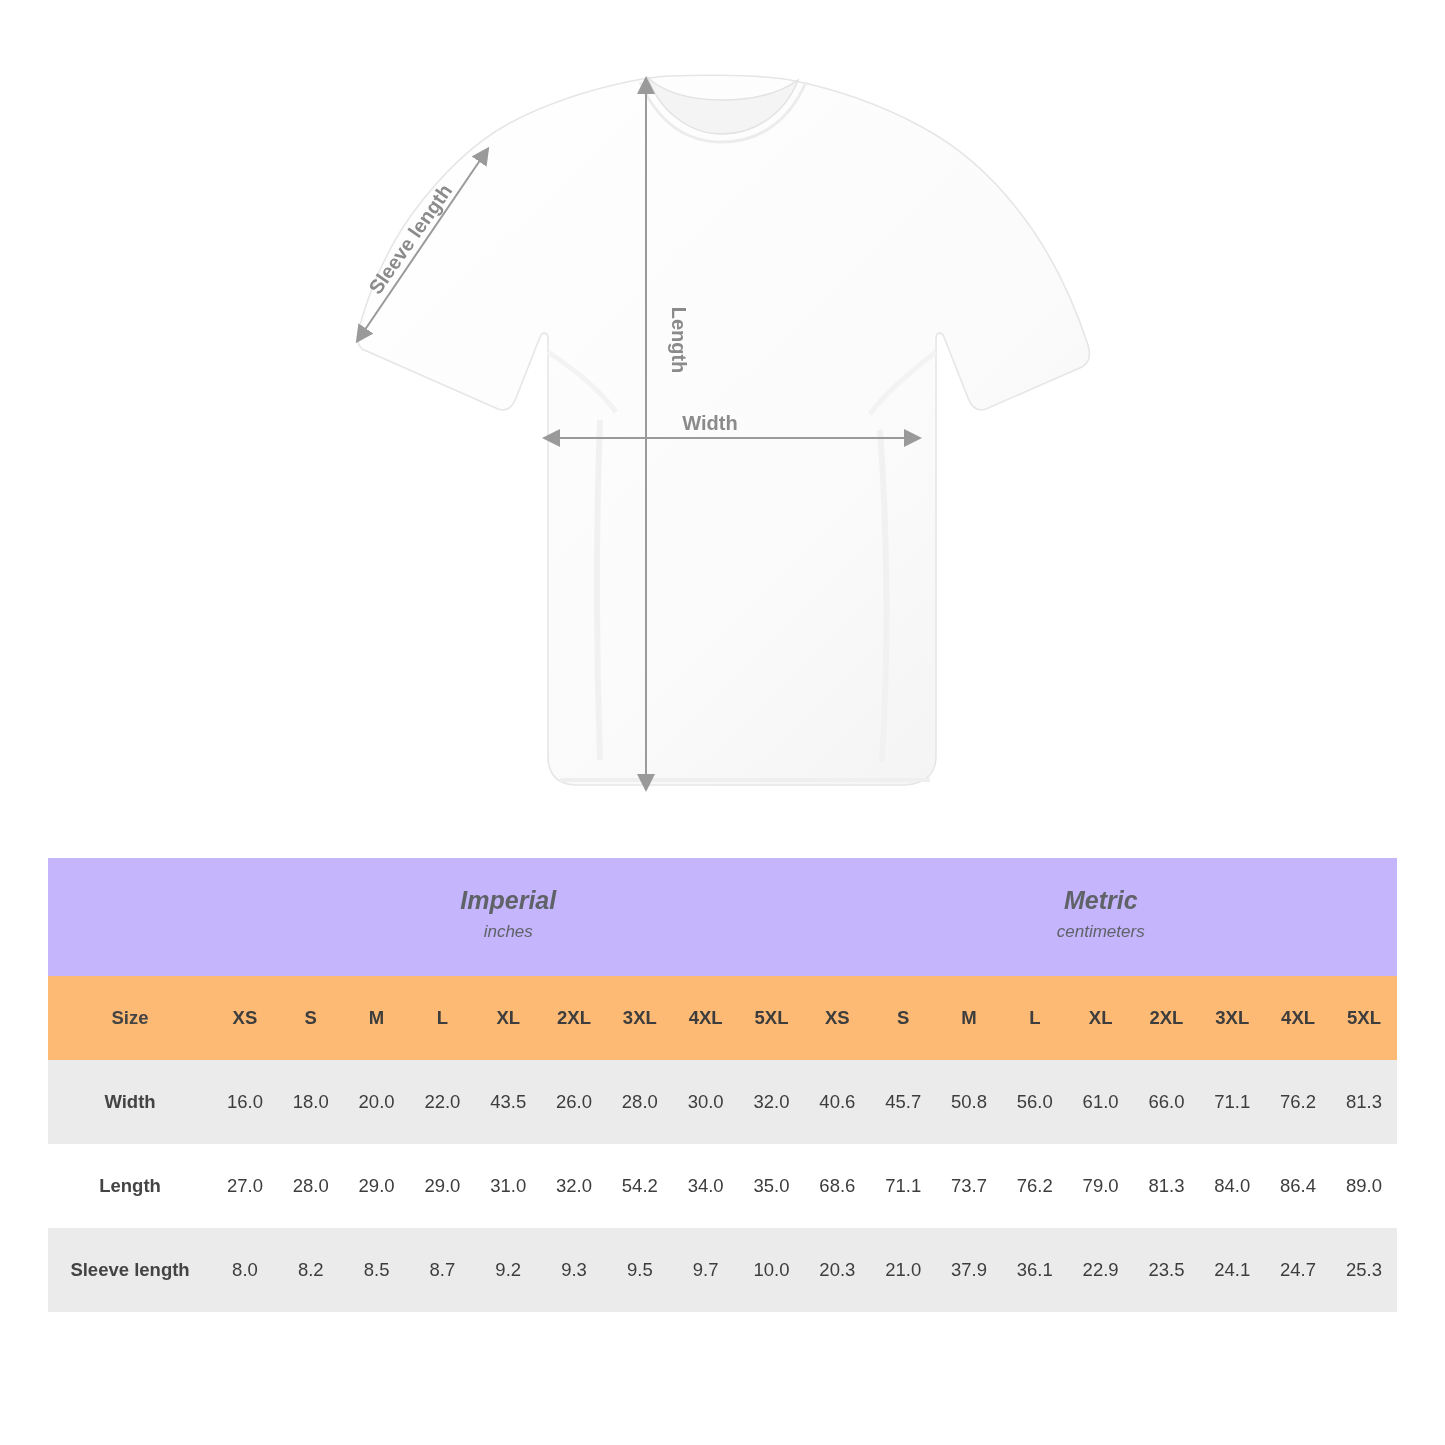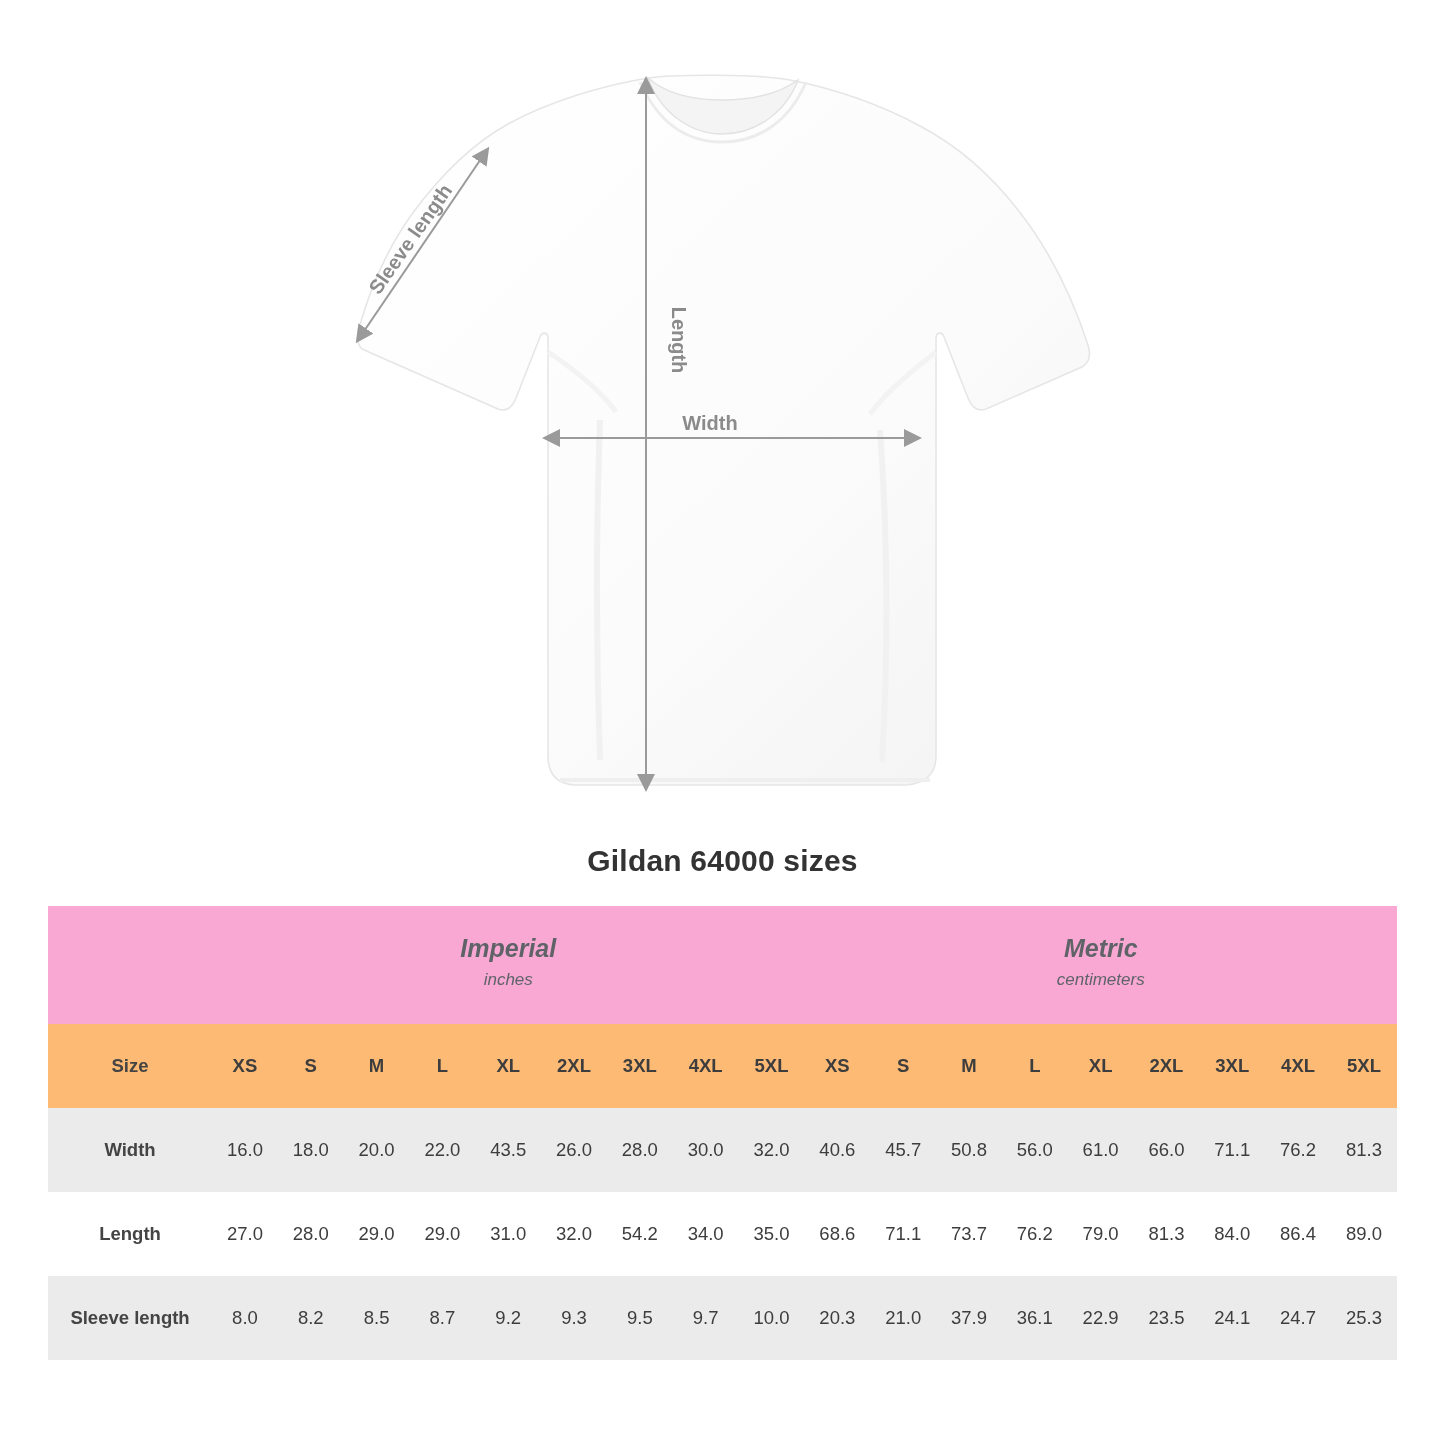--- a/index.html
+++ b/index.html
@@ -59,21 +59,21 @@
     width: 1349px;
     table-layout: fixed;
   }
   table.size-table td,
   table.size-table th {
     padding: 0;
     text-align: center;
     vertical-align: middle;
   }
   .unitrow td {
-    background: #f9a8d4;
+    background: #c4b5fd;
     height: 118px;
   }
   .unit-main {
     font-size: 25px;
     font-style: italic;
     font-weight: bold;
     color: #5f6368;
     line-height: 1.25;
   }
   .unit-sub {
@@ -176,21 +176,20 @@
         <text x="672" y="340" fill="#8b8b8b" font-family="Liberation Sans, sans-serif" font-size="20" font-weight="bold" text-anchor="middle" transform="rotate(90 672 340)">Length</text>
       </g>
 
       <g>
         <line x1="546" y1="438" x2="918" y2="438" stroke="#9a9a9a" stroke-width="2" marker-start="url(#arrowStart)" marker-end="url(#arrowEnd)"></line>
         <text x="710" y="430" fill="#8b8b8b" font-family="Liberation Sans, sans-serif" font-size="20" font-weight="bold" text-anchor="middle">Width</text>
       </g>
     </svg>
   </div>
 
-  <div class="chart-title">Gildan 64000 sizes</div>
 
   <div class="table-wrap">
     <table class="size-table">
       <colgroup>
         <col class="col-label">
         <col class="col-cell">
           <col class="col-cell">
           <col class="col-cell">
           <col class="col-cell">
           <col class="col-cell">

